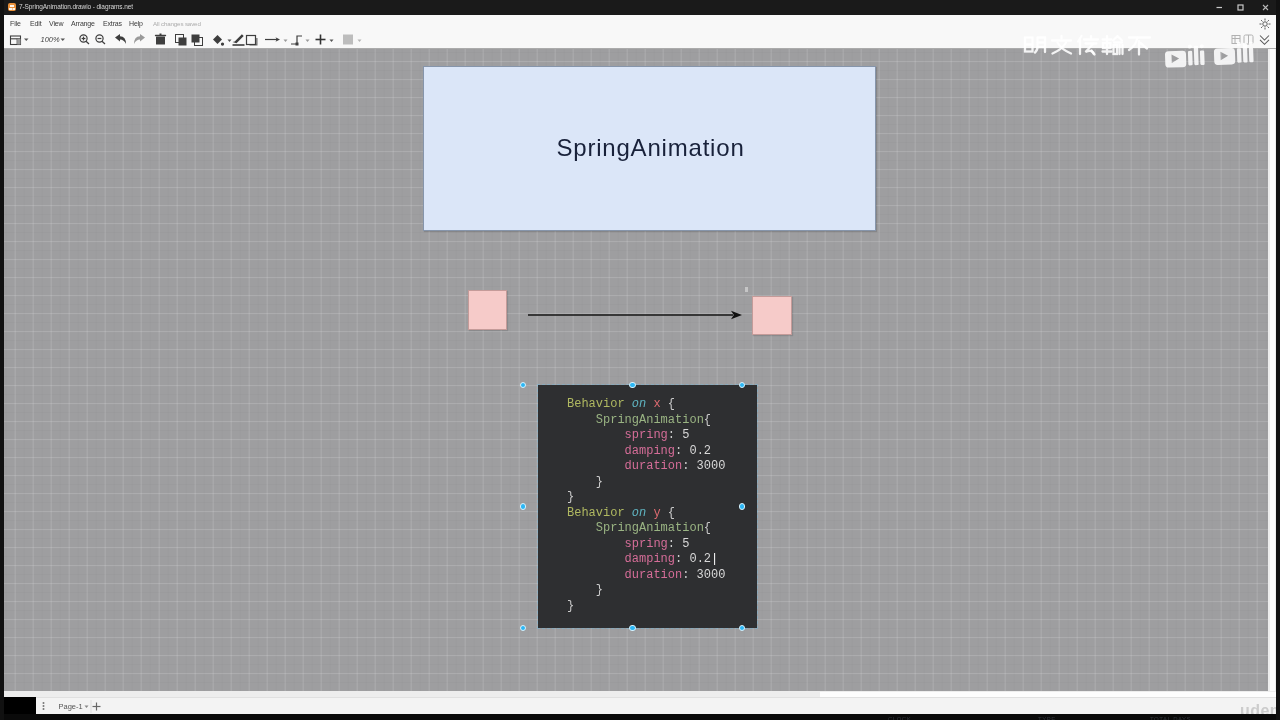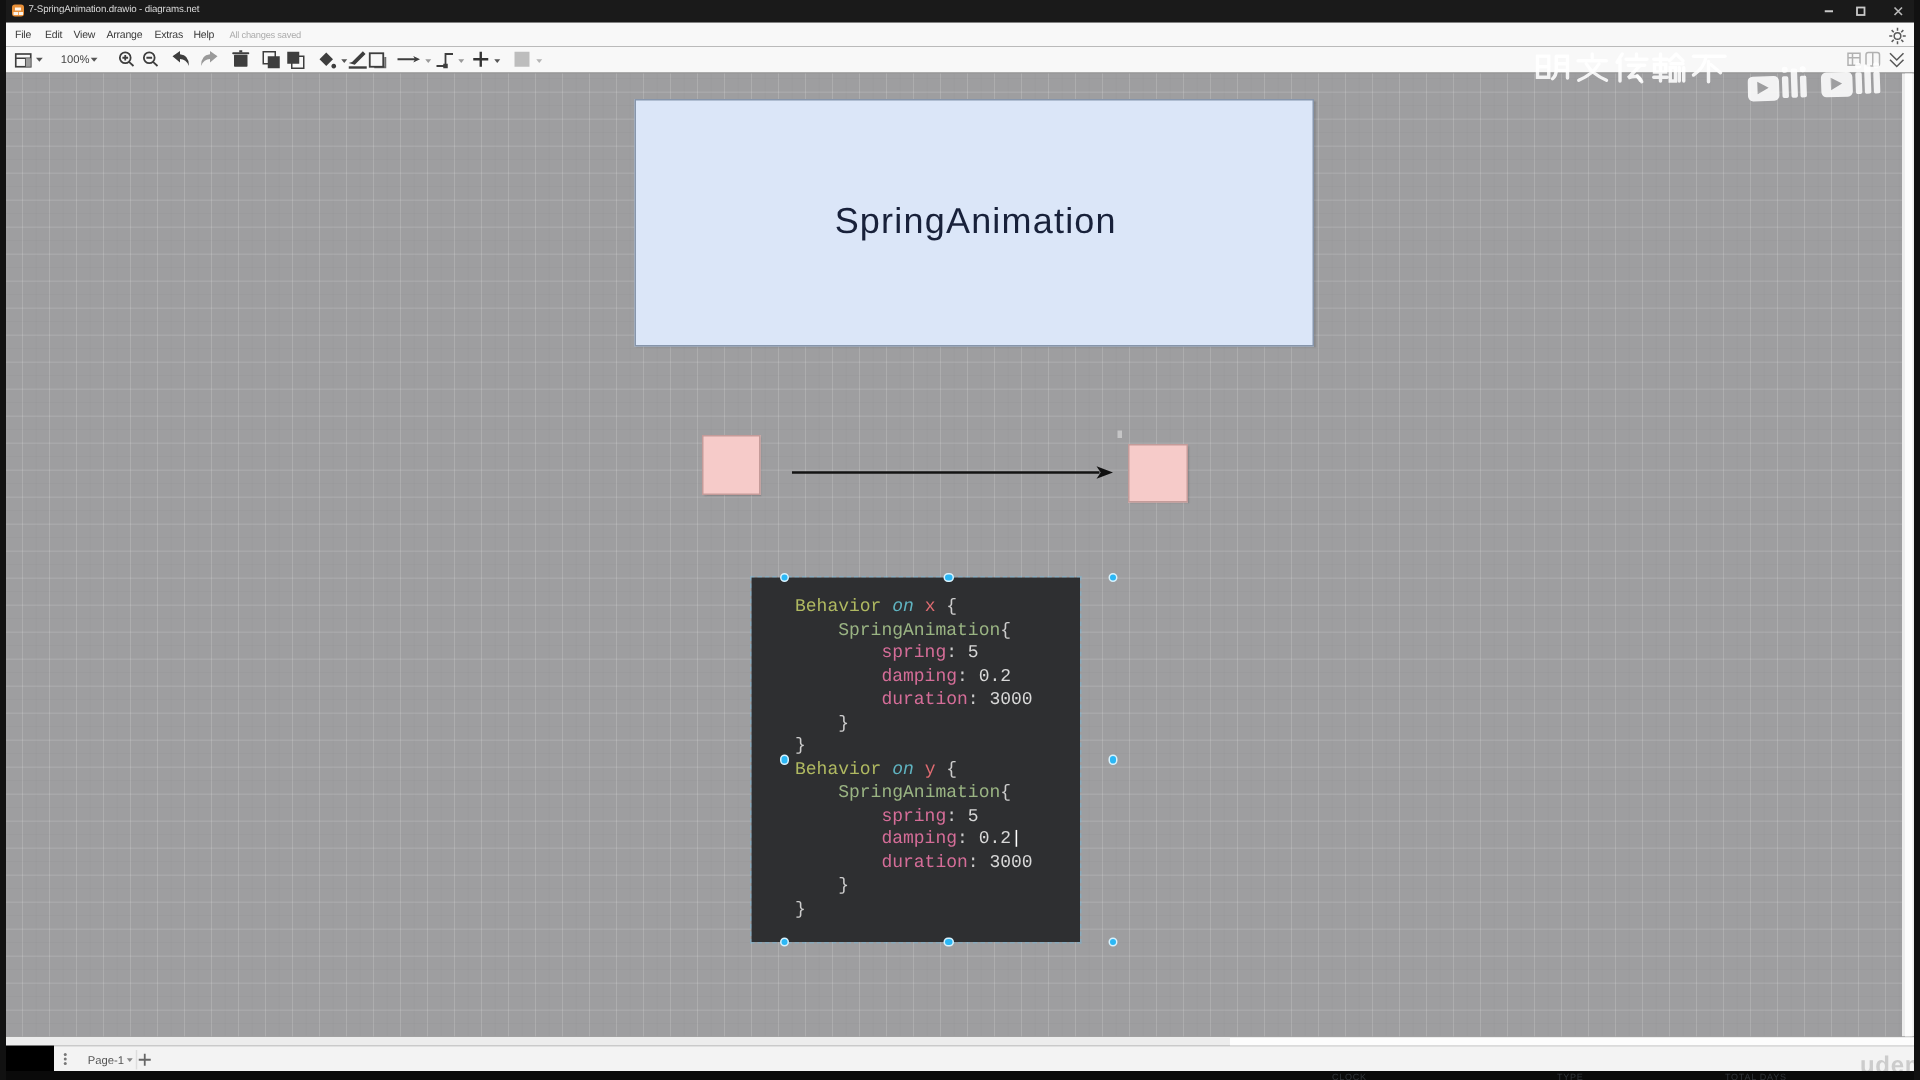--- a/index.html
+++ b/index.html
@@ -6,39 +6,39 @@
   html,body { width:1280px; height:720px; overflow:hidden; background:#000; }
   body { font-family:"Liberation Sans", sans-serif; position:relative; }
   #titlebar { position:absolute; left:0; top:0; width:1280px; height:15px; background:#1a1a1a; }
   #dicon { position:absolute; left:8px; top:3px; width:8px; height:8px; background:#e8903a; border-radius:2px; }
   #dicon:before { content:""; position:absolute; left:2px; top:1.5px; width:4px; height:2px; background:#fff; opacity:.9; }
   #dicon:after { content:""; position:absolute; left:1px; top:4.5px; width:2.5px; height:2px; background:#fff; opacity:.9; box-shadow:3.5px 0 0 #fff; }
   #ttext { position:absolute; left:19px; top:3px; font-size:6.5px; color:#d8d8d8; letter-spacing:-0.1px; }
   .winbtn { position:absolute; top:0; width:24px; height:15px; }
   #menubar { position:absolute; left:4px; top:15px; width:1272px; height:16px; background:#f8f8f8; }
   .mitem { position:absolute; top:4.5px; font-size:7px; color:#3a3a3a; letter-spacing:-0.15px; }
-  #toolbar { position:absolute; left:4px; top:31px; width:1272px; height:18px; background:#f8f8f8; border-bottom:1px solid #ababab; }
+  #toolbar { position:absolute; left:4px; top:31px; width:1272px; height:18px; background:#f8f8f8; border-bottom:1px solid #ababab;font-style:italic; }
   #canvas { position:absolute; left:4px; top:49px; width:1264px; height:642px;
     background-color:#9e9ea0;
     background-image:
       linear-gradient(rgba(255,255,255,0.155) 1px, transparent 1px),
       linear-gradient(90deg, rgba(255,255,255,0.155) 1px, transparent 1px),
       linear-gradient(rgba(0,0,0,0.018) 1px, transparent 1px),
       linear-gradient(90deg, rgba(0,0,0,0.018) 1px, transparent 1px);
     background-size:18px 18px, 18px 18px, 18px 18px, 18px 18px;
     background-position:10.7px 12.1px, 10.7px 12.1px, 1.7px 3.1px, 1.7px 3.1px;
   }
   #bluerect { position:absolute; left:419px; top:17px; width:453px; height:165px;
     background:#dbe6f8; border:1px solid #8695ab; box-shadow:1px 1px 1px rgba(0,0,0,0.15); }
   #bluetitle { position:absolute; left:0; top:67px; width:453px; text-align:center;
     font-size:24px; color:#18213a; letter-spacing:0.8px; }
   .pink { position:absolute; background:#f6cbc9; border:1px solid #c49b99; box-shadow:1px 1px 1px rgba(0,0,0,0.12); }
   #p1 { left:464px; top:241px; width:39px; height:40px; }
   #p2 { left:748px; top:247px; width:40px; height:39px; }
-  #codeblock { position:absolute; left:497px; top:336px; width:219px; height:243px; background:#2e2f31; outline:1px dashed rgba(90,200,255,0.3); }
+  #codeblock { position:absolute; left:534px; top:336px; width:219px; height:243px; background:#2e2f31; outline:1px dashed rgba(90,200,255,0.3); }
   #code { position:absolute; left:29px; top:12px; font-family:"Liberation Mono", monospace;
     font-size:12px; line-height:15.5px; white-space:pre; color:#d8d8d8; }
   .kw { color:#b0b961; } .on { color:#5fb3c0; font-style:italic; } .vr { color:#df6b71; }
   .cls { color:#9ab483; } .prop { color:#d56d98; } .pun { color:#cccccc; }
   .handle { position:absolute; width:6.5px; height:6.5px; border-radius:50%; background:#2bb7f5; border:1px solid #d8f2fd; }
   #statusbar { position:absolute; left:4px; top:697px; width:1272px; height:17px; background:#f3f3f3; border-top:1px solid #e0e0e0;margin-left:32px; }
   #bottomblack { position:absolute; left:0; top:714px; width:1280px; height:6px; background:#0a0a0a; }
   #leftedge { position:absolute; left:0; top:0; width:4px; height:720px; background:#111; }
   #rightedge { position:absolute; left:1276px; top:0; width:4px; height:720px; background:#111; }
   #vscroll { position:absolute; left:1268px; top:49px; width:8px; height:642px; background:#ededed; }

